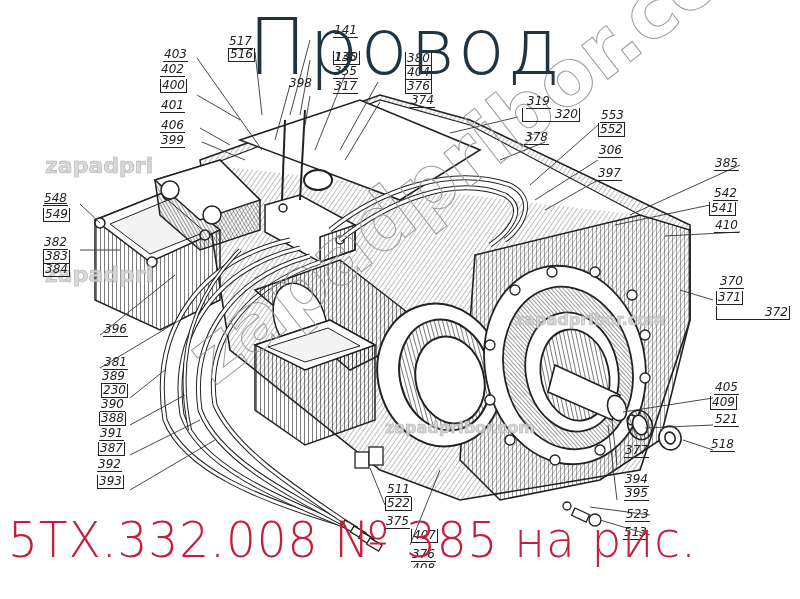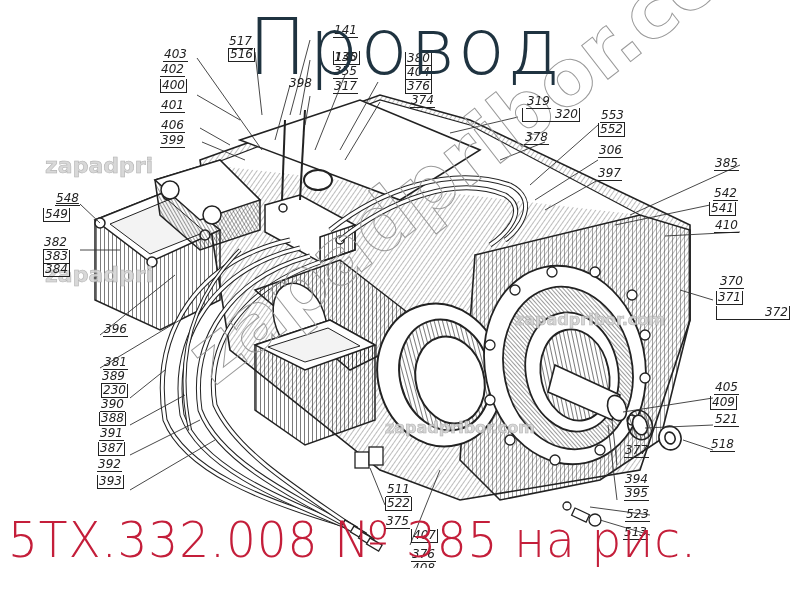--- a/index.html
+++ b/index.html
@@ -229,21 +229,21 @@
   <span class="lbl ul" style="left:600px; top:109px;">553</span>
   <span class="lbl ul box" style="left:598px; top:123px;">552</span>
   <span class="lbl ul" style="left:598px; top:144px;">306</span>
   <span class="lbl ul" style="left:597px; top:167px;">397</span>
 
   <span class="lbl ul" style="left:714px; top:157px;">385</span>
   <span class="lbl ul" style="left:713px; top:187px;">542</span>
   <span class="lbl ul box" style="left:709px; top:202px;">541</span>
   <span class="lbl ul" style="left:714px; top:219px;">410</span>
 
-  <span class="lbl ul" style="left:55px; top:192px;text-decoration:underline;">548</span>
+  <span class="lbl ul" style="left:43px; top:192px;text-decoration:underline;">548</span>
   <span class="lbl ul box" style="left:43px; top:208px;">549</span>
 
   <span class="lbl ul" style="left:43px; top:236px;">382</span>
   <span class="lbl ul box" style="left:43px; top:250px;">383</span>
   <span class="lbl ul box" style="left:43px; top:263px;">384</span>
 
   <span class="lbl ul" style="left:103px; top:323px;">396</span>
 
   <span class="lbl ul" style="left:103px; top:356px;">381</span>
   <span class="lbl ul" style="left:101px; top:370px;font-style:italic;">389</span>

